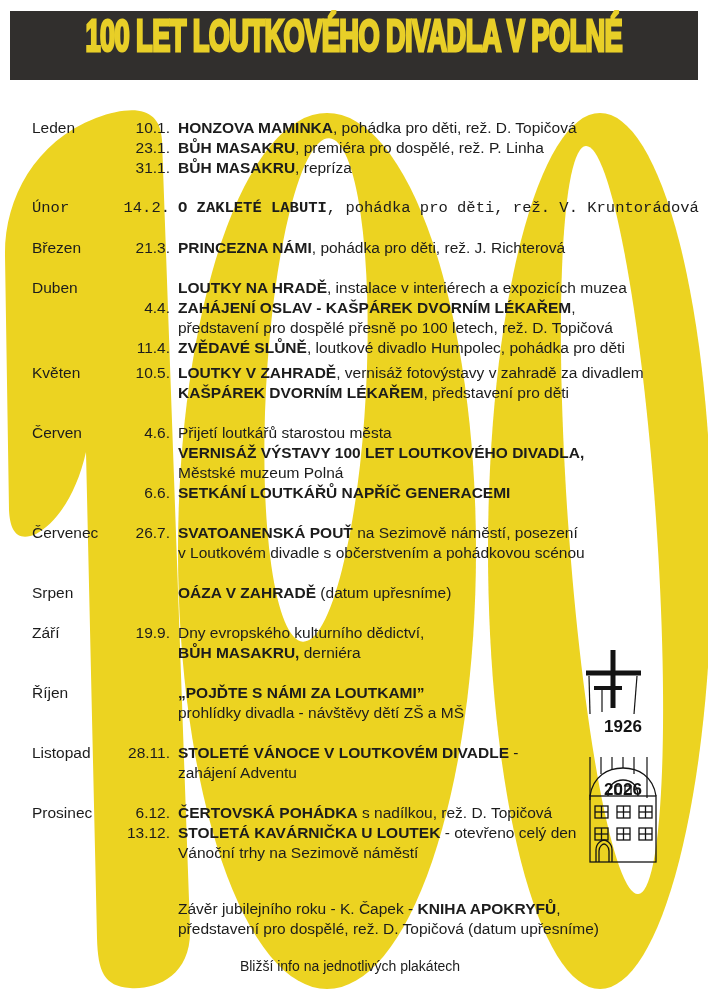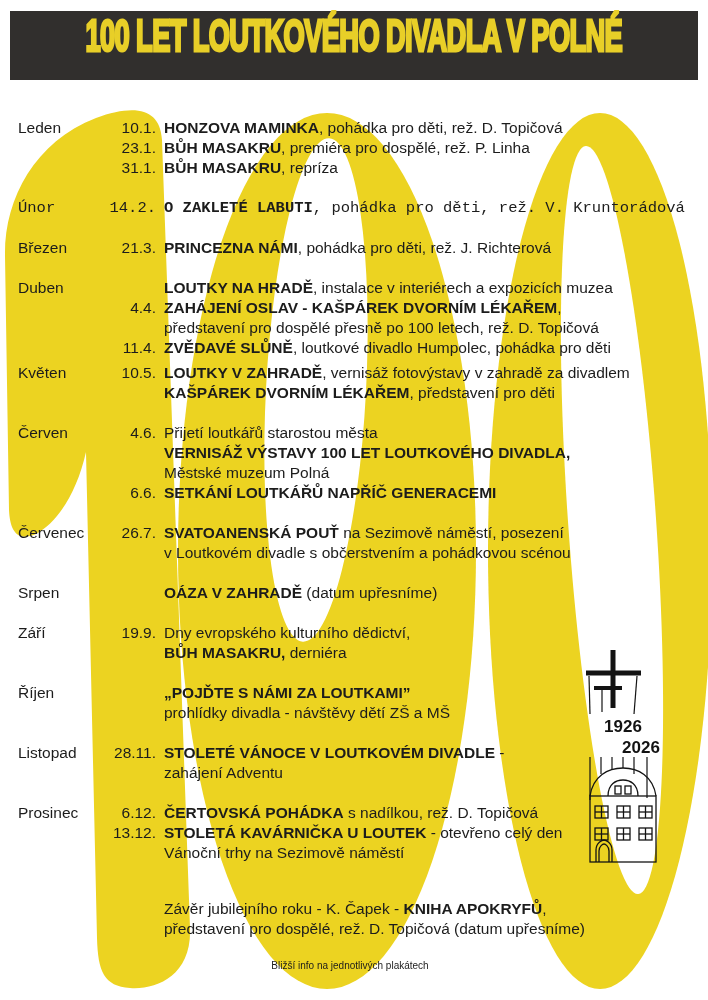--- a/index.html
+++ b/index.html
@@ -22,46 +22,46 @@
     letter-spacing:-1px;
     color:#e8cf28;
     -webkit-text-stroke:3px #e8cf28;
     transform:scaleX(0.62);
     transform-origin:center center;
   }
   
   .bg-svg{position:absolute;left:0;top:0;width:708px;height:1000px;}
   
   #schedule{
-    position:absolute;left:18px;top:118px;width:674px;
+    position:absolute;left:32px;top:118px;width:674px;
     font-size:15.5px;line-height:20px;
   }
   .month-block{margin-top:20px;}
   .month-block:first-child{margin-top:0;}
   .row{
     display:grid;
     grid-template-columns:76px 54px 1fr;
     column-gap:8px;
     height:20px;
     white-space:nowrap;
   }
   .mcol{text-align:left;}
   .dcol{text-align:right;}
   .b{font-weight:bold;}
   
   .footer-line{
     position:absolute;left:160px;top:956px;width:380px;height:20px;
-    text-align:center;font-size:10px;line-height:20px;
+    text-align:center;font-size:14px;line-height:20px;
   }
   .logo-year{
     position:absolute;width:60px;text-align:center;
     font-weight:bold;font-size:17px;line-height:20px;color:#131313;
   }
   #year-top{left:593px;top:717px;}
-  #year-bottom{left:593px;top:738px;padding-left:18px;}
+  #year-bottom{left:593px;top:780px;}
 </style>
 </head>
 <body>
 
 <svg class="bg-svg" viewBox="0 0 708 1000" aria-hidden="true">
 
   <path fill="#ecd321" d="M 96 118 C 135 104 160 108 162 140 L 190 928 C 192 976 156 990 130 988
        C 104 986 98 972 97 938 L 86 452 C 77 492 58 522 36 534
        C 18 542 10 532 9 510 L 5 256 C 4 200 34 142 96 118 Z"></path>
 

